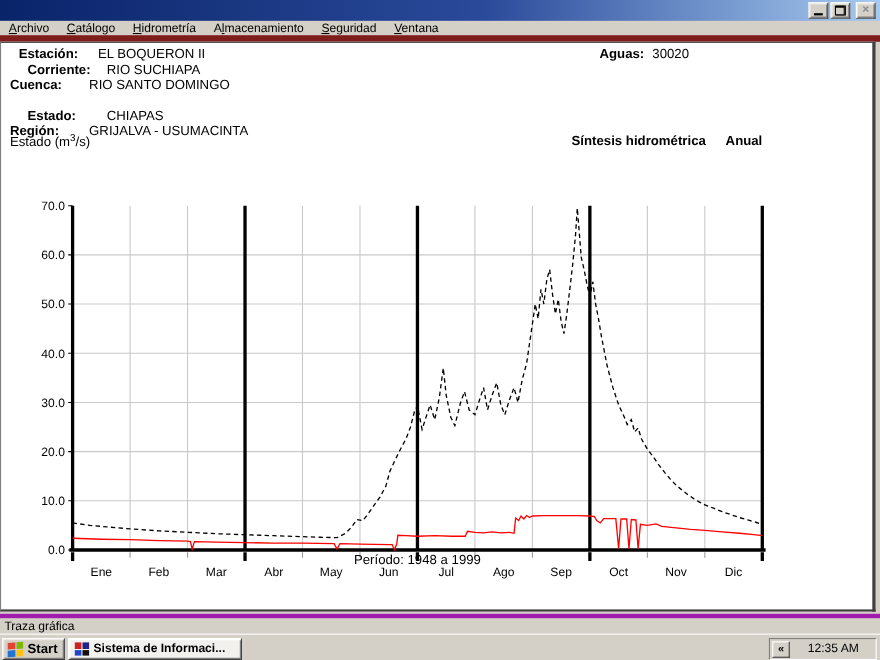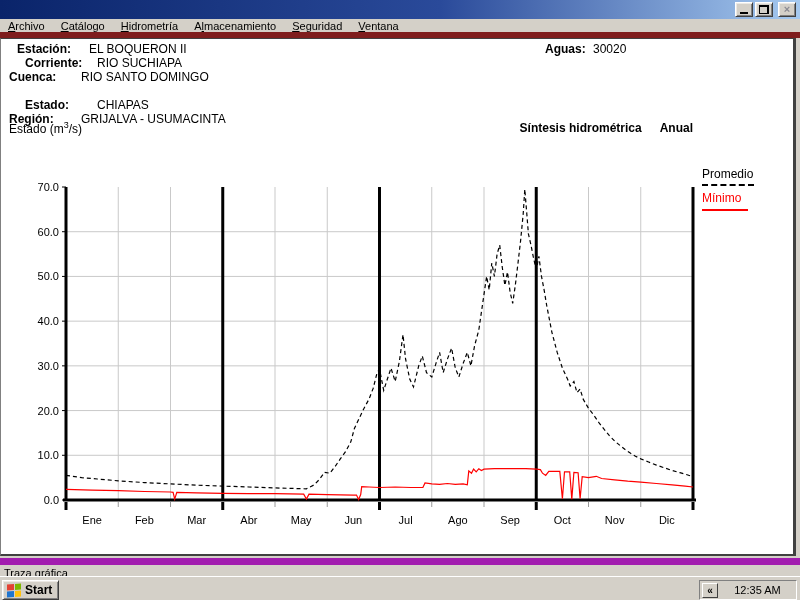--- a/index.html
+++ b/index.html
@@ -57,21 +57,21 @@
   .legend { position:absolute; left:701px; top:128px; width:92px; font-size:12px; }
   .legend-label-promedio { color:#000; }
   .legend-line-promedio { width:52px; border-top:2px dashed #000; margin:3px 0 5px 0; }
   .legend-label-minimo { color:#ff0000; }
   .legend-line-minimo { width:46px; border-top:2px solid #ff0000; margin:4px 0 0 0; }
   .period { position:absolute; left:0; top:463px; width:757px; text-align:center; font-size:12px; }
   
   .statusbar {
     position:absolute; top:558px; left:0; width:800px; height:18px;
     background:#d4d0c8; font-size:11px; line-height:17px; padding-left:4px;
-    border-top:7px solid #a21caf;
+    border-top:4px solid #a21caf;
   }
   
   .taskbar {
     position:absolute; top:576px; left:0; width:800px; height:40px;
     background:#d4d0c8; border-top:1px solid #ffffff;
   }
   .start-btn {
     position:absolute; left:2px; top:3px; height:20px; padding:0 6px 0 4px;
     background:#d4d0c8; border:1px solid; border-color:#ffffff #404040 #404040 #ffffff;
     box-shadow:inset 1px 1px 0 #ece9e4, inset -1px -1px 0 #808080;
@@ -226,40 +226,44 @@
         <text x="456.875" y="383" text-anchor="middle" font-size="11" fill="#000">Ago</text>
         <text x="509.125" y="383" text-anchor="middle" font-size="11" fill="#000">Sep</text>
         <text x="561.375" y="383" text-anchor="middle" font-size="11" fill="#000">Oct</text>
         <text x="613.625" y="383" text-anchor="middle" font-size="11" fill="#000">Nov</text>
         <text x="665.875" y="383" text-anchor="middle" font-size="11" fill="#000">Dic</text>
         <polyline points="65.0,334.4 80.7,336.6 96.3,338.0 117.3,339.8 143.4,341.6 169.5,342.9 195.6,344.2 221.8,345.1 247.9,346.0 274.0,346.9 289.7,347.4 305.4,347.8 313.2,343.8 318.4,338.4 323.6,331.3 328.9,332.2 334.1,325.5 339.3,317.9 344.5,310.7 349.8,300.9 353.4,287.5 357.6,278.5 362.8,267.8 368.1,257.9 372.2,247.2 375.9,232.5 378.5,228.0 382.7,249.4 386.3,238.3 390.0,227.1 394.2,240.5 398.4,220.4 402.0,193.6 404.6,218.2 408.8,238.3 412.5,245.9 417.7,224.9 421.3,215.0 425.5,231.6 430.8,236.0 434.9,222.6 438.6,211.4 442.2,231.6 446.4,218.2 450.6,207.0 454.3,227.1 457.9,236.0 462.1,222.6 466.3,211.4 469.9,224.9 473.6,204.7 477.8,189.1 480.4,171.2 483.0,153.3 485.6,135.4 488.2,148.8 490.8,122.0 493.4,135.4 496.1,113.1 498.7,104.1 501.3,126.5 503.9,144.4 506.5,131.0 509.1,151.1 511.7,162.3 514.3,144.4 517.0,122.0 519.6,99.7 522.2,72.8 523.8,48.2 525.8,72.8 527.4,92.9 530.0,104.1 532.6,117.5 535.3,128.7 537.9,115.3 540.5,135.4 543.1,148.8 545.7,164.5 550.9,191.3 556.2,211.4 561.4,227.1 566.6,238.3 569.2,245.0 572.9,240.5 576.0,251.7 579.1,248.1 582.3,258.4 587.5,267.3 592.7,274.0 597.9,281.6 603.2,288.4 608.4,294.6 613.6,300.0 618.9,304.4 624.1,308.5 629.3,312.1 634.5,315.2 639.8,317.9 647.6,321.0 655.4,324.1 663.3,326.8 671.1,329.5 678.9,331.7 686.8,334.0 692.0,335.7" fill="none" stroke="#000000" stroke-width="1.2" stroke-dasharray="4,3"></polyline>
         <polyline points="65.0,348.3 91.1,349.2 117.3,349.6 143.4,350.5 169.5,351.0 172.1,351.4 173.7,358.1 175.8,351.4 195.6,351.8 221.8,352.3 247.9,352.7 274.0,352.7 302.7,353.2 305.4,358.1 308.0,353.2 326.3,353.6 352.4,354.1 355.5,354.1 357.6,358.6 359.7,353.6 360.7,345.6 368.1,346.0 378.5,346.5 394.2,346.0 409.8,346.5 421.9,346.5 424.0,342.0 430.8,342.9 438.6,343.4 446.4,342.5 454.3,343.4 462.1,342.9 466.3,343.8 467.8,329.9 470.5,332.2 472.6,328.1 475.2,330.8 477.8,327.7 480.4,329.5 483.0,328.1 493.4,327.7 509.1,327.7 524.8,327.7 535.3,328.1 539.4,328.6 541.5,332.2 544.7,334.4 547.8,330.4 558.8,330.4 561.4,357.7 563.5,330.8 568.7,330.8 570.8,358.1 572.9,331.3 577.1,331.7 579.1,357.7 581.2,335.7 587.5,336.6 595.3,335.3 600.6,337.5 613.6,338.9 626.7,340.2 639.8,341.1 655.4,342.5 671.1,343.8 684.2,345.1 692.0,346.0" fill="none" stroke="#ff0000" stroke-width="1.2"></polyline>
       </svg>
   </div>
 
-  <div class="legend">
-    <div class="legend-label-promedio">Promedio</div>
-    <div class="legend-line-promedio"></div>
-    <div class="legend-label-minimo">Mínimo</div>
-    <div class="legend-line-minimo"></div>
-  </div>
-
+
+  <div class="period">Período:  1948 a 1999</div>
 </div>
 
 <div class="statusbar">
   <span>Traza gráfica</span>
 </div>
 
 <div class="taskbar">
   <div class="start-btn">
     <span class="flag">
         <i class="c1"></i>
         <i class="c2"></i>
         <i class="c3"></i>
         <i class="c4"></i>
       </span>
     <span>Start</span>
   </div>
+  <div class="task-btn">
+    <span class="task-icon">
+        <i class="c1"></i>
+        <i class="c2"></i>
+        <i class="c3"></i>
+        <i class="c4"></i>
+      </span>
+    <span>Sistema de Informaci...</span>
+  </div>
   <div class="tray">
     <div class="tray-collapse">«</div>
     <span class="clock">12:35 AM</span>
   </div>
 </div>
 
 </body></html>

